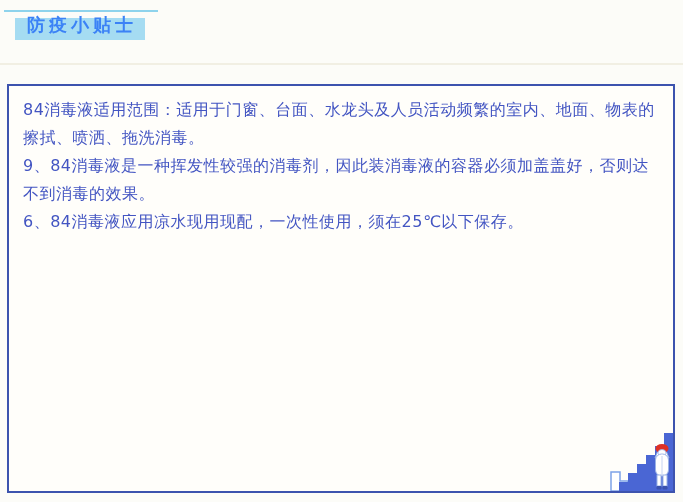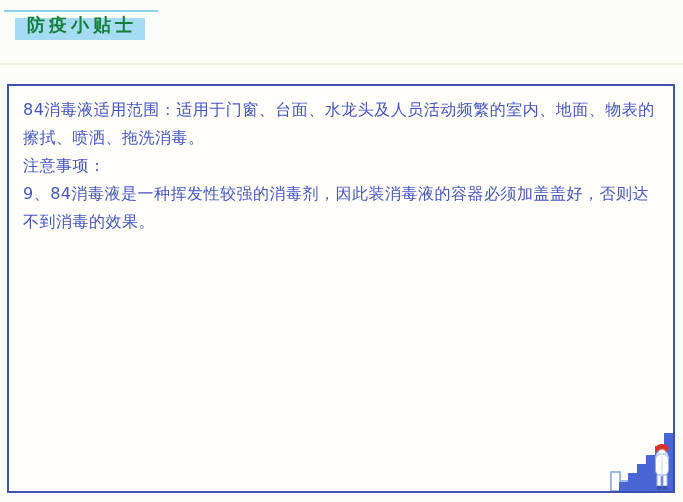--- a/index.html
+++ b/index.html
@@ -16,21 +16,21 @@
     background: #8ed3ec;
   }
   .title-bar {
     position: absolute; left: 15px; top: 18px;
     width: 130px; height: 22px;
     background: #a5dcf2;
   }
   .title-text {
     position: absolute; left: 27px; top: 13px;
     font-size: 18px; font-weight: bold;
-    color: #15803d; letter-spacing: 4px;
+    color: #3b82f6; letter-spacing: 4px;
     white-space: nowrap;
   }
   .faint-line {
     position: absolute; left: 0; top: 63px;
     width: 683px; height: 2px;
     background: #f1efe3;
   }
   .main-box {
     position: absolute; left: 7px; top: 84px;
     width: 668px; height: 409px;
@@ -55,22 +55,22 @@
 </head>
 <body>
 
 <div class="top-line"></div>
 <div class="title-bar"></div>
 <div class="title-text">防疫小贴士</div>
 <div class="faint-line"></div>
 
 <div class="main-box">
   <p>84消毒液适用范围：适用于门窗、台面、水龙头及人员活动频繁的室内、地面、物表的擦拭、喷洒、拖洗消毒。</p>
-  <p>注意事项：</p>
   <p>9、84消毒液是一种挥发性较强的消毒剂，因此装消毒液的容器必须加盖盖好，否则达不到消毒的效果。</p>
+  <p>6、84消毒液应用凉水现用现配，一次性使用，须在25℃以下保存。</p>
 
   <svg class="corner-deco" viewBox="0 0 64 90" aria-hidden="true">
 
     <path d="M2,71 L11,71 L11,80 L19,80 L19,90 L2,90 Z" fill="#ffffff" stroke="#7da3e8" stroke-width="1.5"></path>
 
     <path d="M10,90 L10,81 L19,81 L19,72 L28,72 L28,63 L37,63 L37,54 L46,54 L46,45 L55,45 L55,32 L64,32 L64,90 Z" fill="#4a66d4"></path>
 
     <g transform="translate(43,42)">
 
       <polygon points="3,15 8,3 12,3 17,15" fill="#ffffff" stroke="#9ab2e6" stroke-width="1"></polygon>

